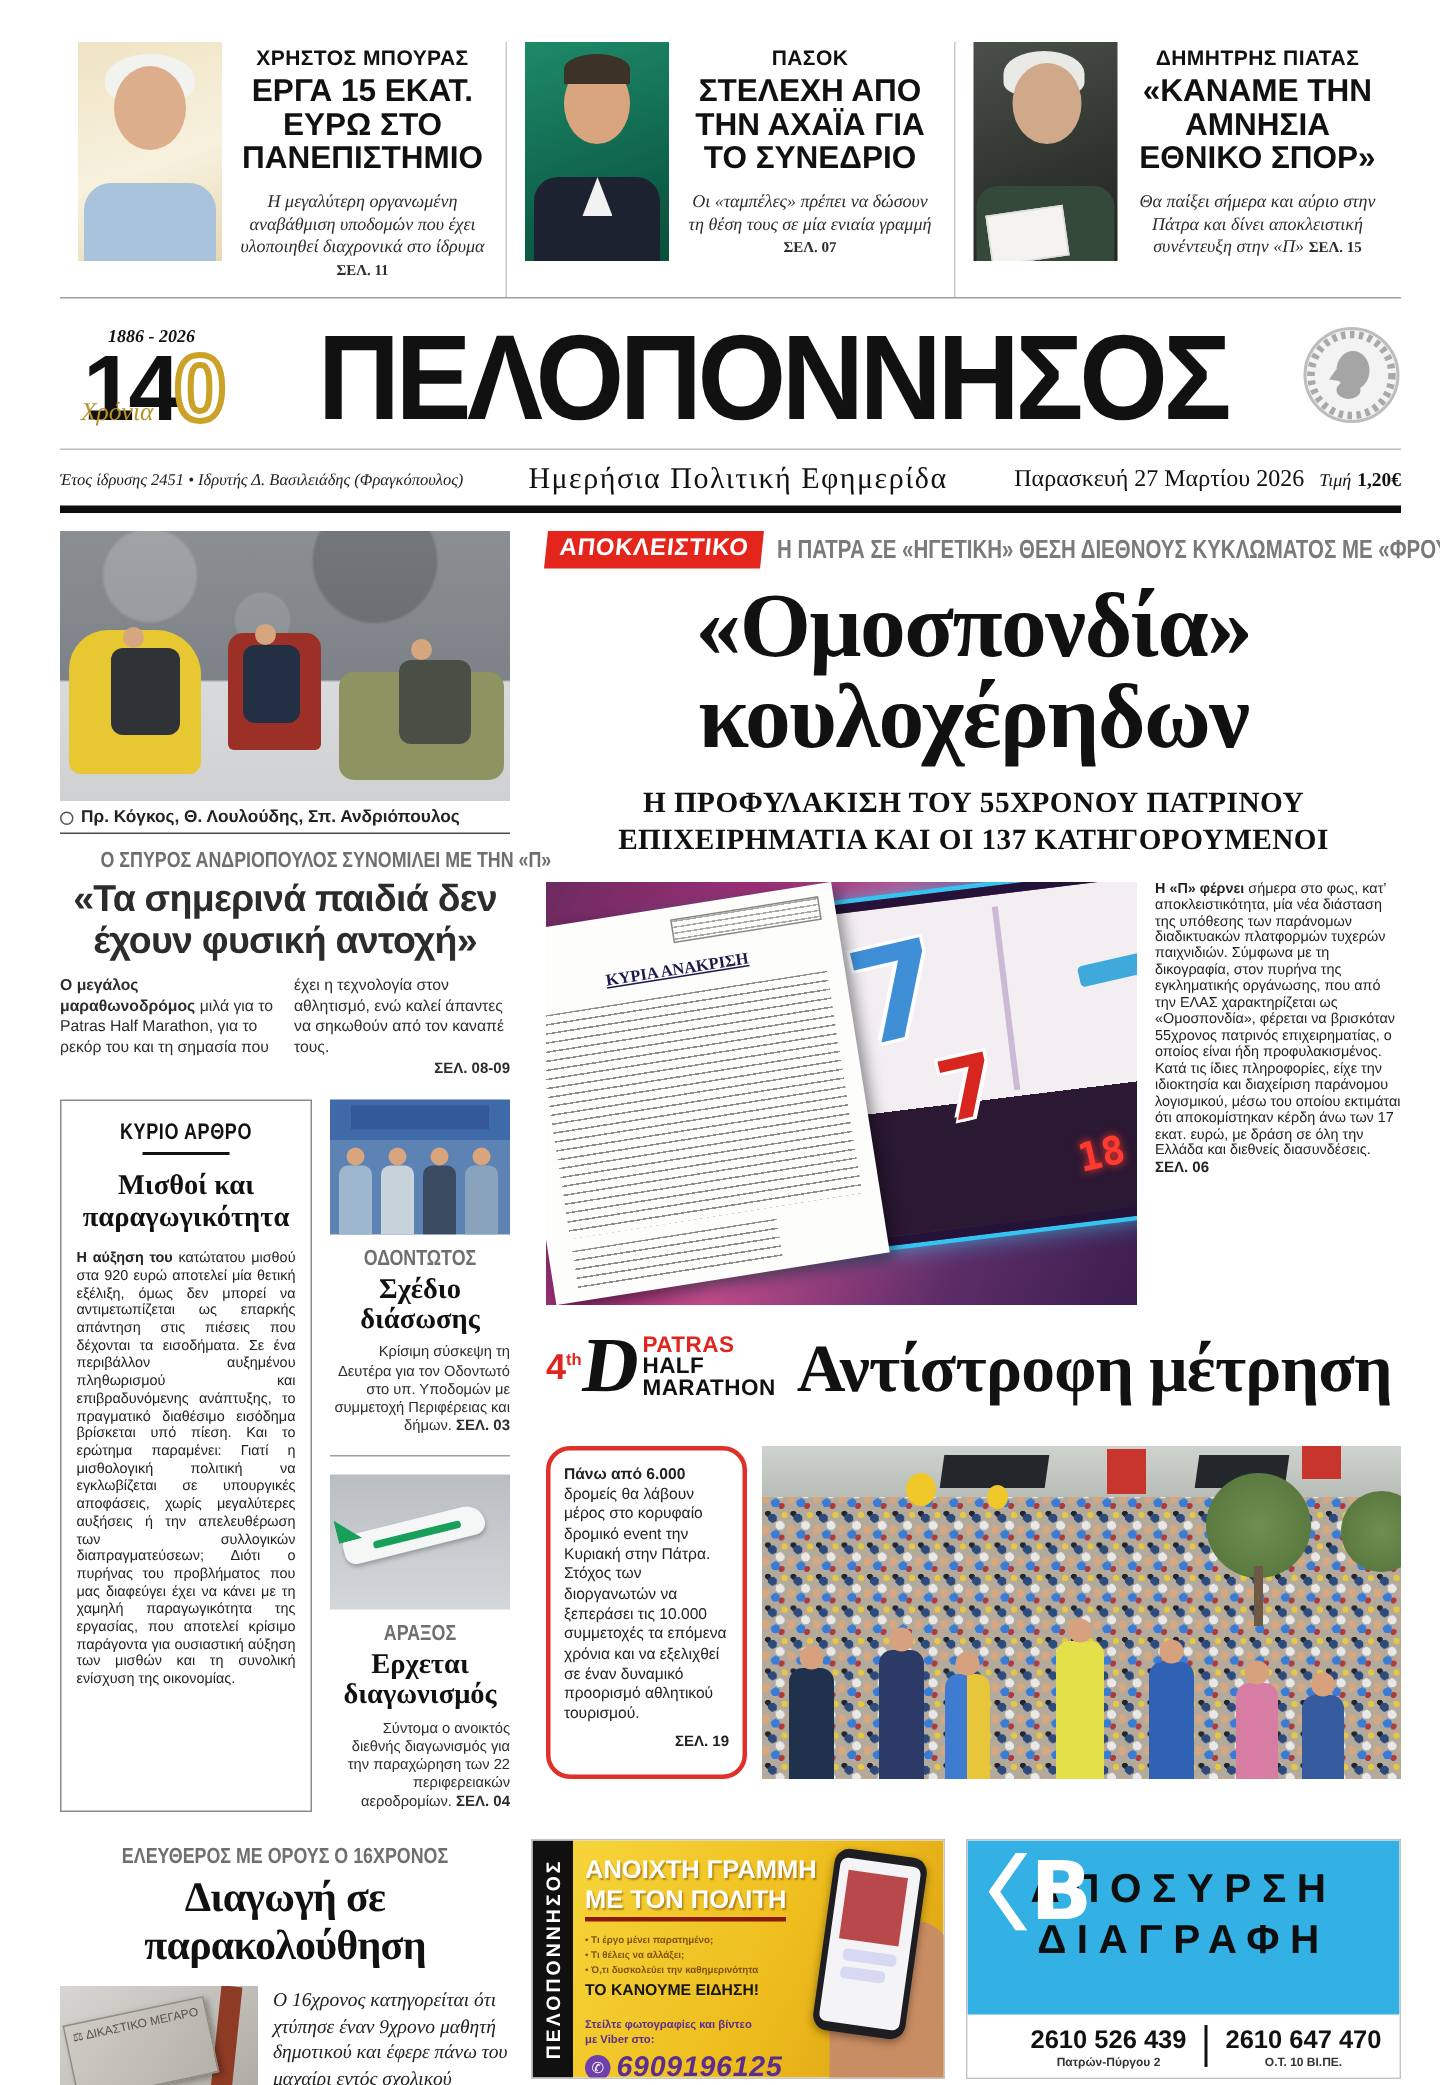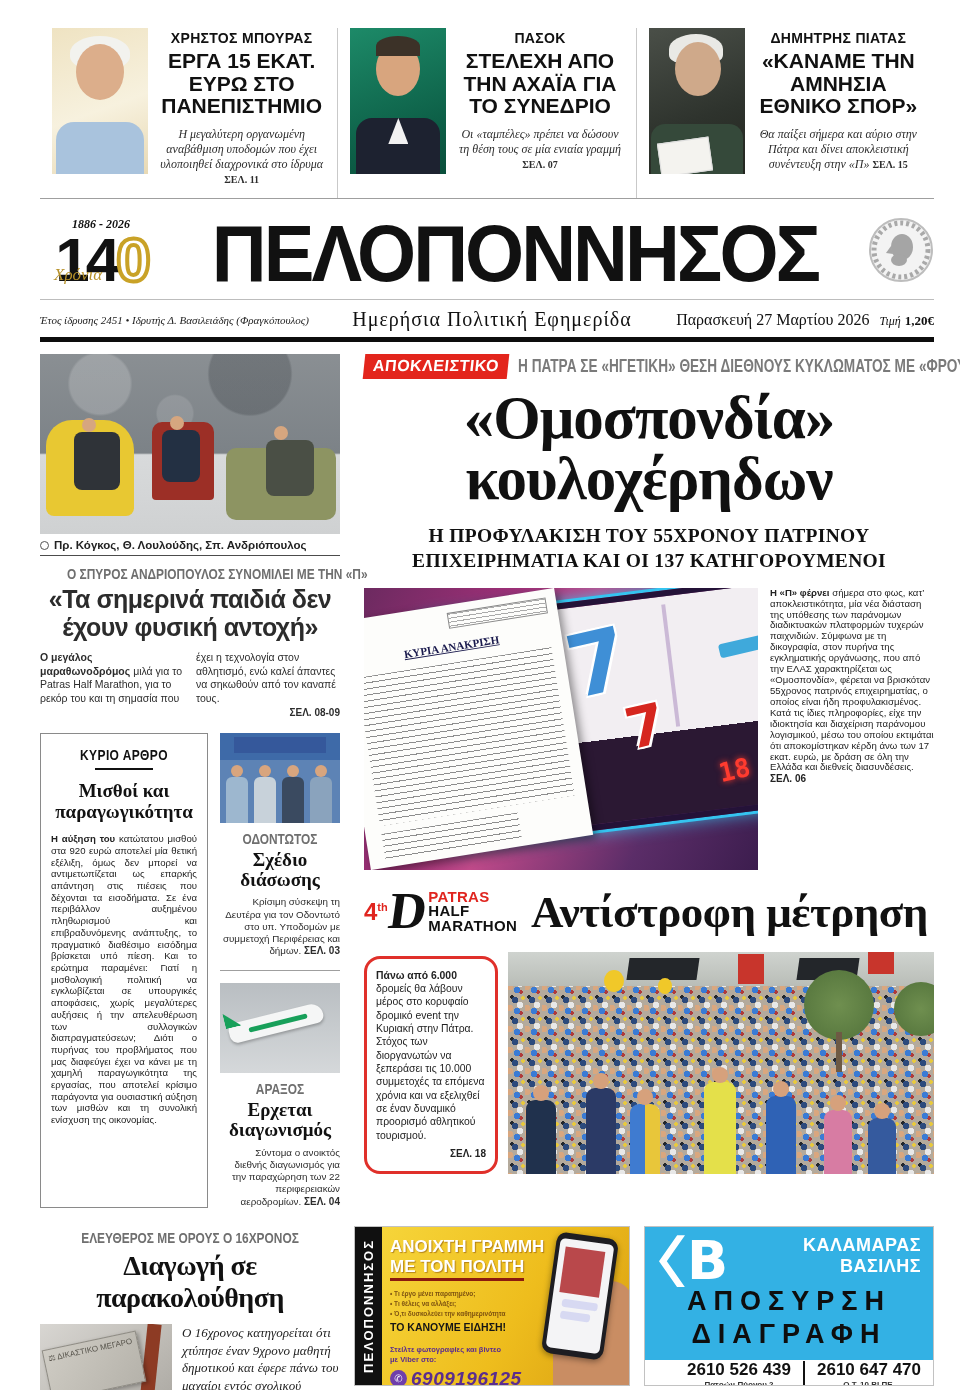--- a/index.html
+++ b/index.html
@@ -132,21 +132,21 @@
 
   
   .marathon-head { display:flex; align-items:center; gap:14px; margin-top:16px; }
   .m-logo { display:flex; align-items:center; flex:none; }
   .m-edition { color:#e0251f; font-weight:900; font-size:24px; line-height:1; }
   .m-edition sup { font-size:11px; }
   .m-glyph { font-weight:900; font-size:52px; line-height:.9; font-family:"Liberation Serif", serif; transform:skewX(-8deg); margin:0 2px 0 1px; }
   .m-stack { font-weight:900; font-size:15px; line-height:.98; letter-spacing:.3px; }
   .m-stack .red { color:#e0251f; }
   .m-headline { font-family:"Liberation Serif", serif; font-weight:bold; font-size:45px; letter-spacing:-.5px; white-space:nowrap; }
-  .marathon-row { display:flex; gap:10px; margin-top:14px;align-items:flex-end; }
+  .marathon-row { display:flex; gap:10px; margin-top:26px; }
   .m-box { width:134px; flex:none; border:3px solid #e0302a; border-radius:16px; padding:10px 9px; font-size:10.4px; line-height:1.28; color:#222; }
   .m-box .pageref { display:block; text-align:right; margin-top:6px; }
   .crowd { position:relative; flex:1; height:222px; overflow:hidden; background-color:#b4aa9c;
     background-image:
       radial-gradient(circle 3px at 7px 6px, #2c4a7c 98%, transparent),
       radial-gradient(circle 3px at 2px 14px, #d9a77f 98%, transparent),
       radial-gradient(circle 3px at 12px 11px, #e8e8e8 98%, transparent),
       radial-gradient(circle 3px at 9px 17px, #3a7bd5 98%, transparent),
       radial-gradient(circle 2px at 4px 3px, #22262b 98%, transparent),
       radial-gradient(circle 2px at 15px 4px, #e7c93f 98%, transparent),
@@ -403,21 +403,21 @@
               <div>MARATHON</div>
             </div>
           </div>
           <div class="m-headline">Αντίστροφη μέτρηση</div>
         </div>
 
         <div class="marathon-row">
           <div class="m-box">
             <span class="seal">Πάνω από 6.000</span>
             <span>δρομείς θα λάβουν μέρος στο κορυφαίο δρομικό event την Κυριακή στην Πάτρα. Στόχος των διοργανωτών να ξεπεράσει τις 10.000 συμμετοχές τα επόμενα χρόνια και να εξελιχθεί σε έναν δυναμικό προορισμό αθλητικού τουρισμού.</span>
-            <span class="pageref">ΣΕΛ. 18</span>
+            <span class="pageref">ΣΕΛ. 19</span>
           </div>
           <div class="crowd">
             <div class="skyband"></div>
             <div class="tent" style="left:120px;width:70px;"></div>
             <div class="tent" style="left:290px;width:60px;"></div>
             <div class="redflag" style="left:230px;"></div>
             <div class="redflag" style="right:40px;top:0;height:22px;"></div>
             <div class="balloon" style="left:96px;top:18px;width:20px;height:22px;"></div>
             <div class="balloon" style="left:150px;top:26px;width:14px;height:16px;"></div>
             <div class="tree" style="right:60px;top:18px;width:70px;height:70px;"></div>
@@ -496,24 +496,20 @@
           </div>
         </div>
       </div>
 
       <div class="ad ad-kb">
         <div class="kb-blue">
           <div class="kb-logo">
             <div class="kb-chevron"></div>
             <div class="kb-b">B</div>
           </div>
-          <div class="kb-name">
-            <div>ΚΑΛΑΜΑΡΑΣ</div>
-            <div>ΒΑΣΙΛΗΣ</div>
-          </div>
           <div class="kb-words">
             <div>ΑΠΟΣΥΡΣΗ</div>
             <div>ΔΙΑΓΡΑΦΗ</div>
           </div>
         </div>
         <div class="kb-white">
           <div class="kb-tel">
             <div class="num">2610 526 439</div>
             <div class="addr">Πατρών-Πύργου 2</div>
           </div>

